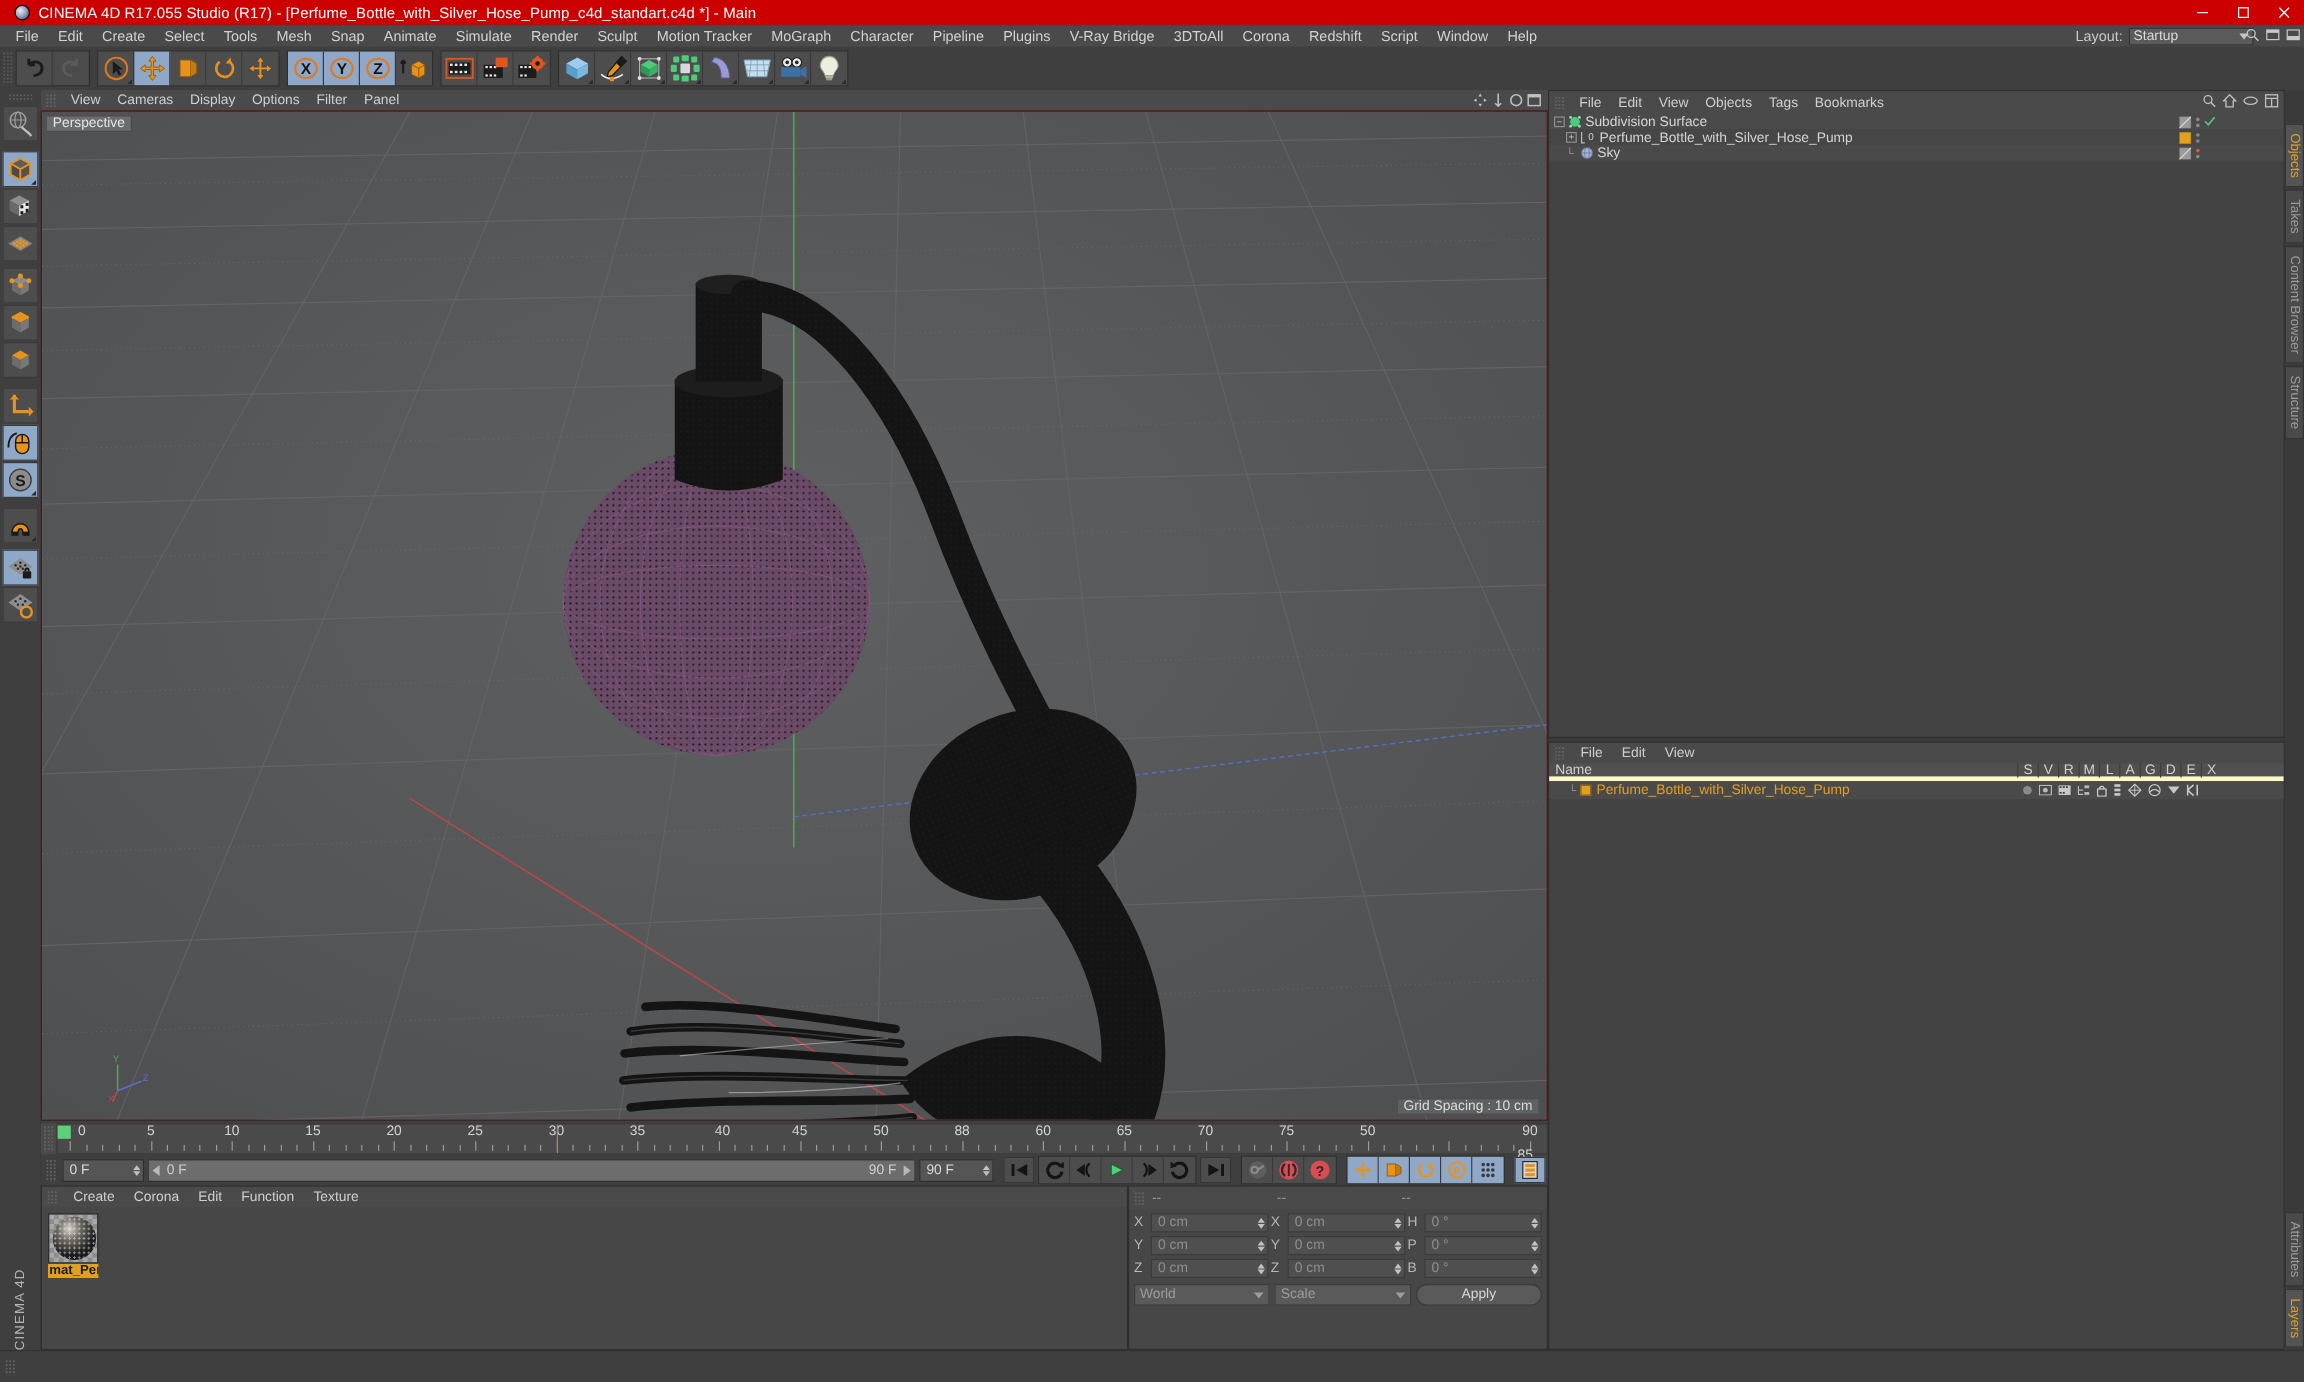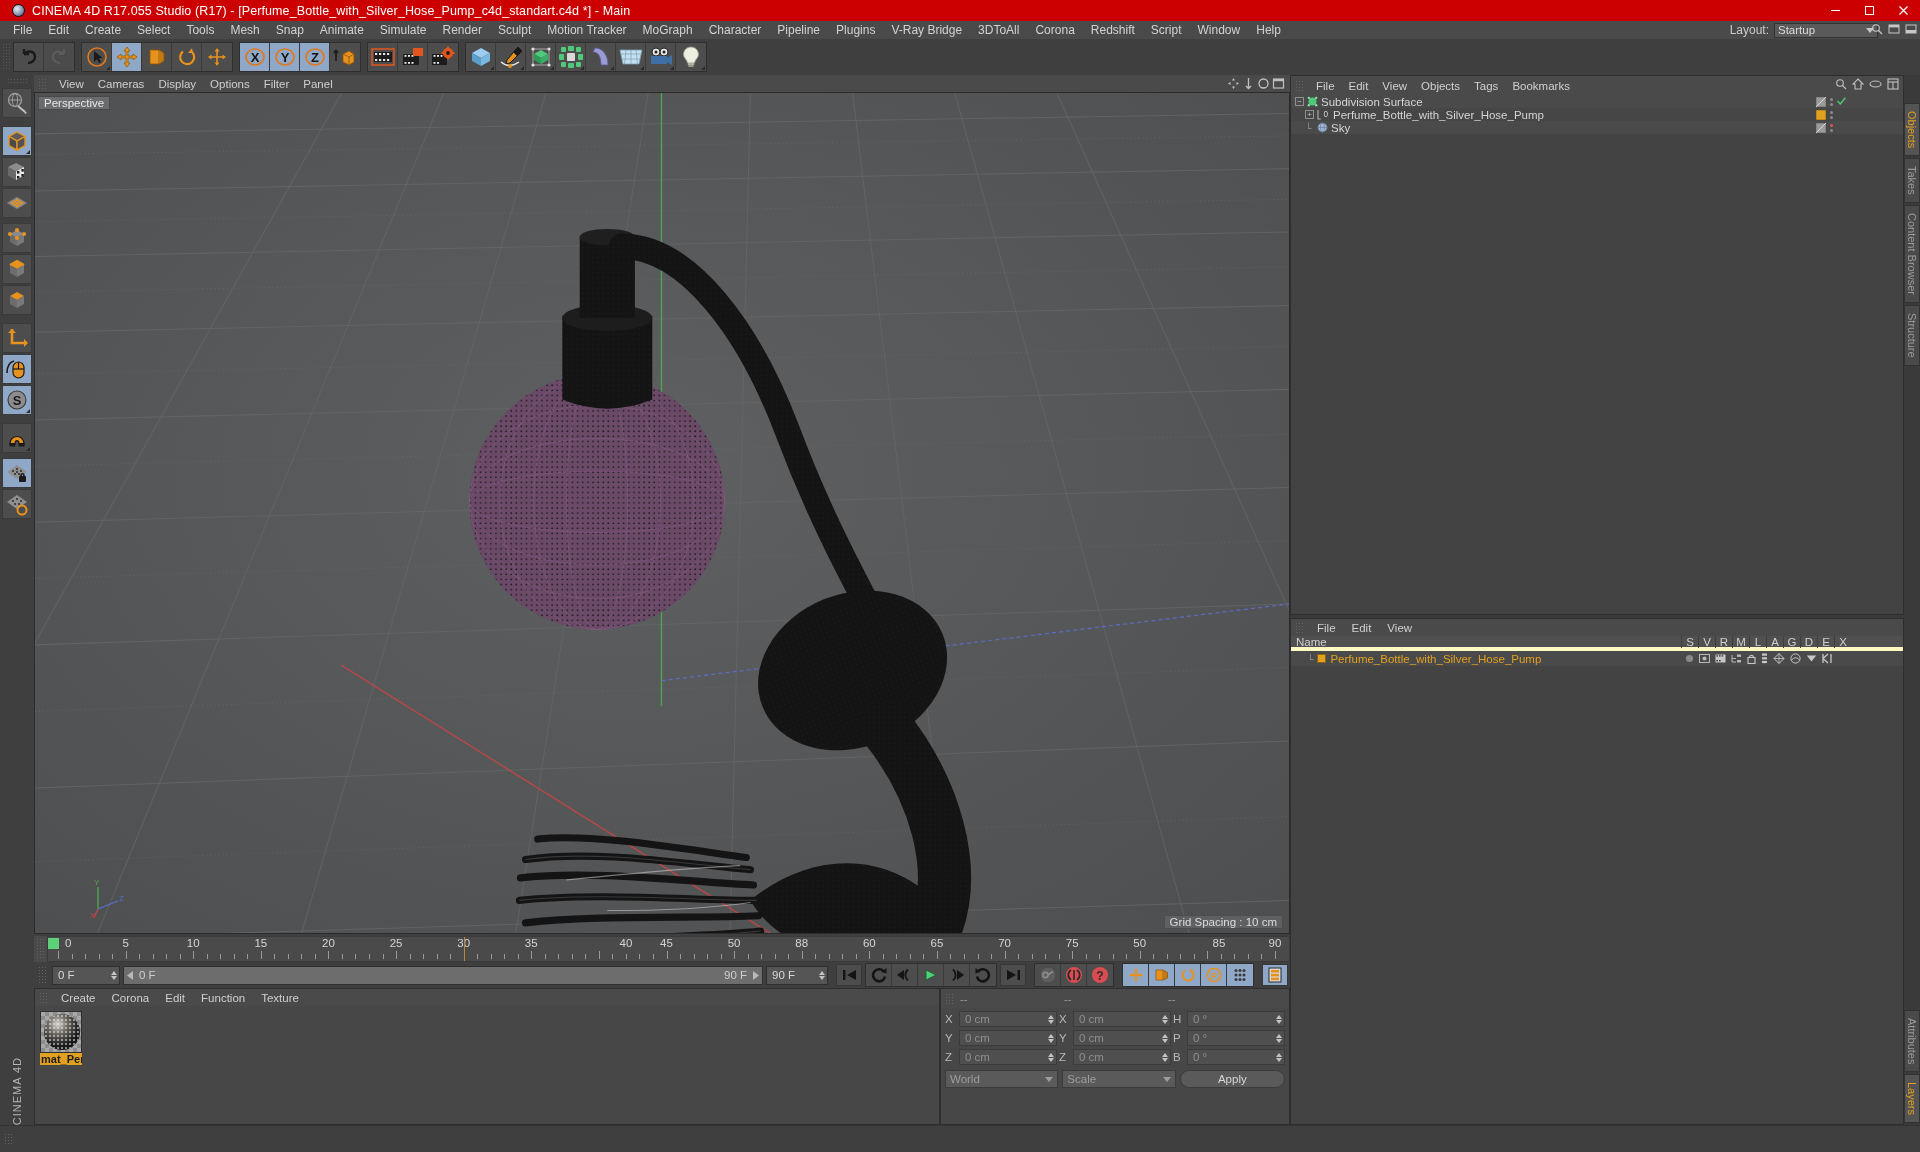--- a/index.html
+++ b/index.html
@@ -899,30 +899,30 @@
               <div class="tl-tick" style="left: 1213.48px; height: 5px;"></div>
               <div class="tl-tick" style="left: 1227px; height: 8px;"></div>
               <div class="tl-num" style="left: 17px; transform: none;">0</div>
               <div class="tl-num" style="left: 77.6111px;">5</div>
               <div class="tl-num" style="left: 145.222px;">10</div>
               <div class="tl-num" style="left: 212.833px;">15</div>
               <div class="tl-num" style="left: 280.444px;">20</div>
               <div class="tl-num" style="left: 348.056px;">25</div>
               <div class="tl-num" style="left: 415.667px;">30</div>
               <div class="tl-num" style="left: 483.278px;">35</div>
-              <div class="tl-num" style="left: 578px;">40</div>
+              <div class="tl-num" style="left: 554px;">40</div>
               <div class="tl-num" style="left: 618.5px;">45</div>
               <div class="tl-num" style="left: 686.111px;">50</div>
               <div class="tl-num" style="left: 753.722px;">88</div>
               <div class="tl-num" style="left: 821.333px;">60</div>
               <div class="tl-num" style="left: 888.944px;">65</div>
               <div class="tl-num" style="left: 956.556px;">70</div>
               <div class="tl-num" style="left: 1024.17px;">75</div>
               <div class="tl-num" style="left: 1091.78px;">50</div>
-              <div class="tl-num" style="left: 1171px;">85</div>
+              <div class="tl-num" style="left: 1223px; margin-top: 20px;">85</div>
               <div class="tl-num" style="left: 1227px;">90</div>
               <div class="tl-playhead" style="left: 415.667px;"></div>
             </div>
         </div>
 
         <div class="tl-controls">
           <div class="tl-grip" style="height:19px;margin-top:0"></div>
           <div class="numfield" style="width:68px">
             <span>0 F</span>
             <span class="spin">

